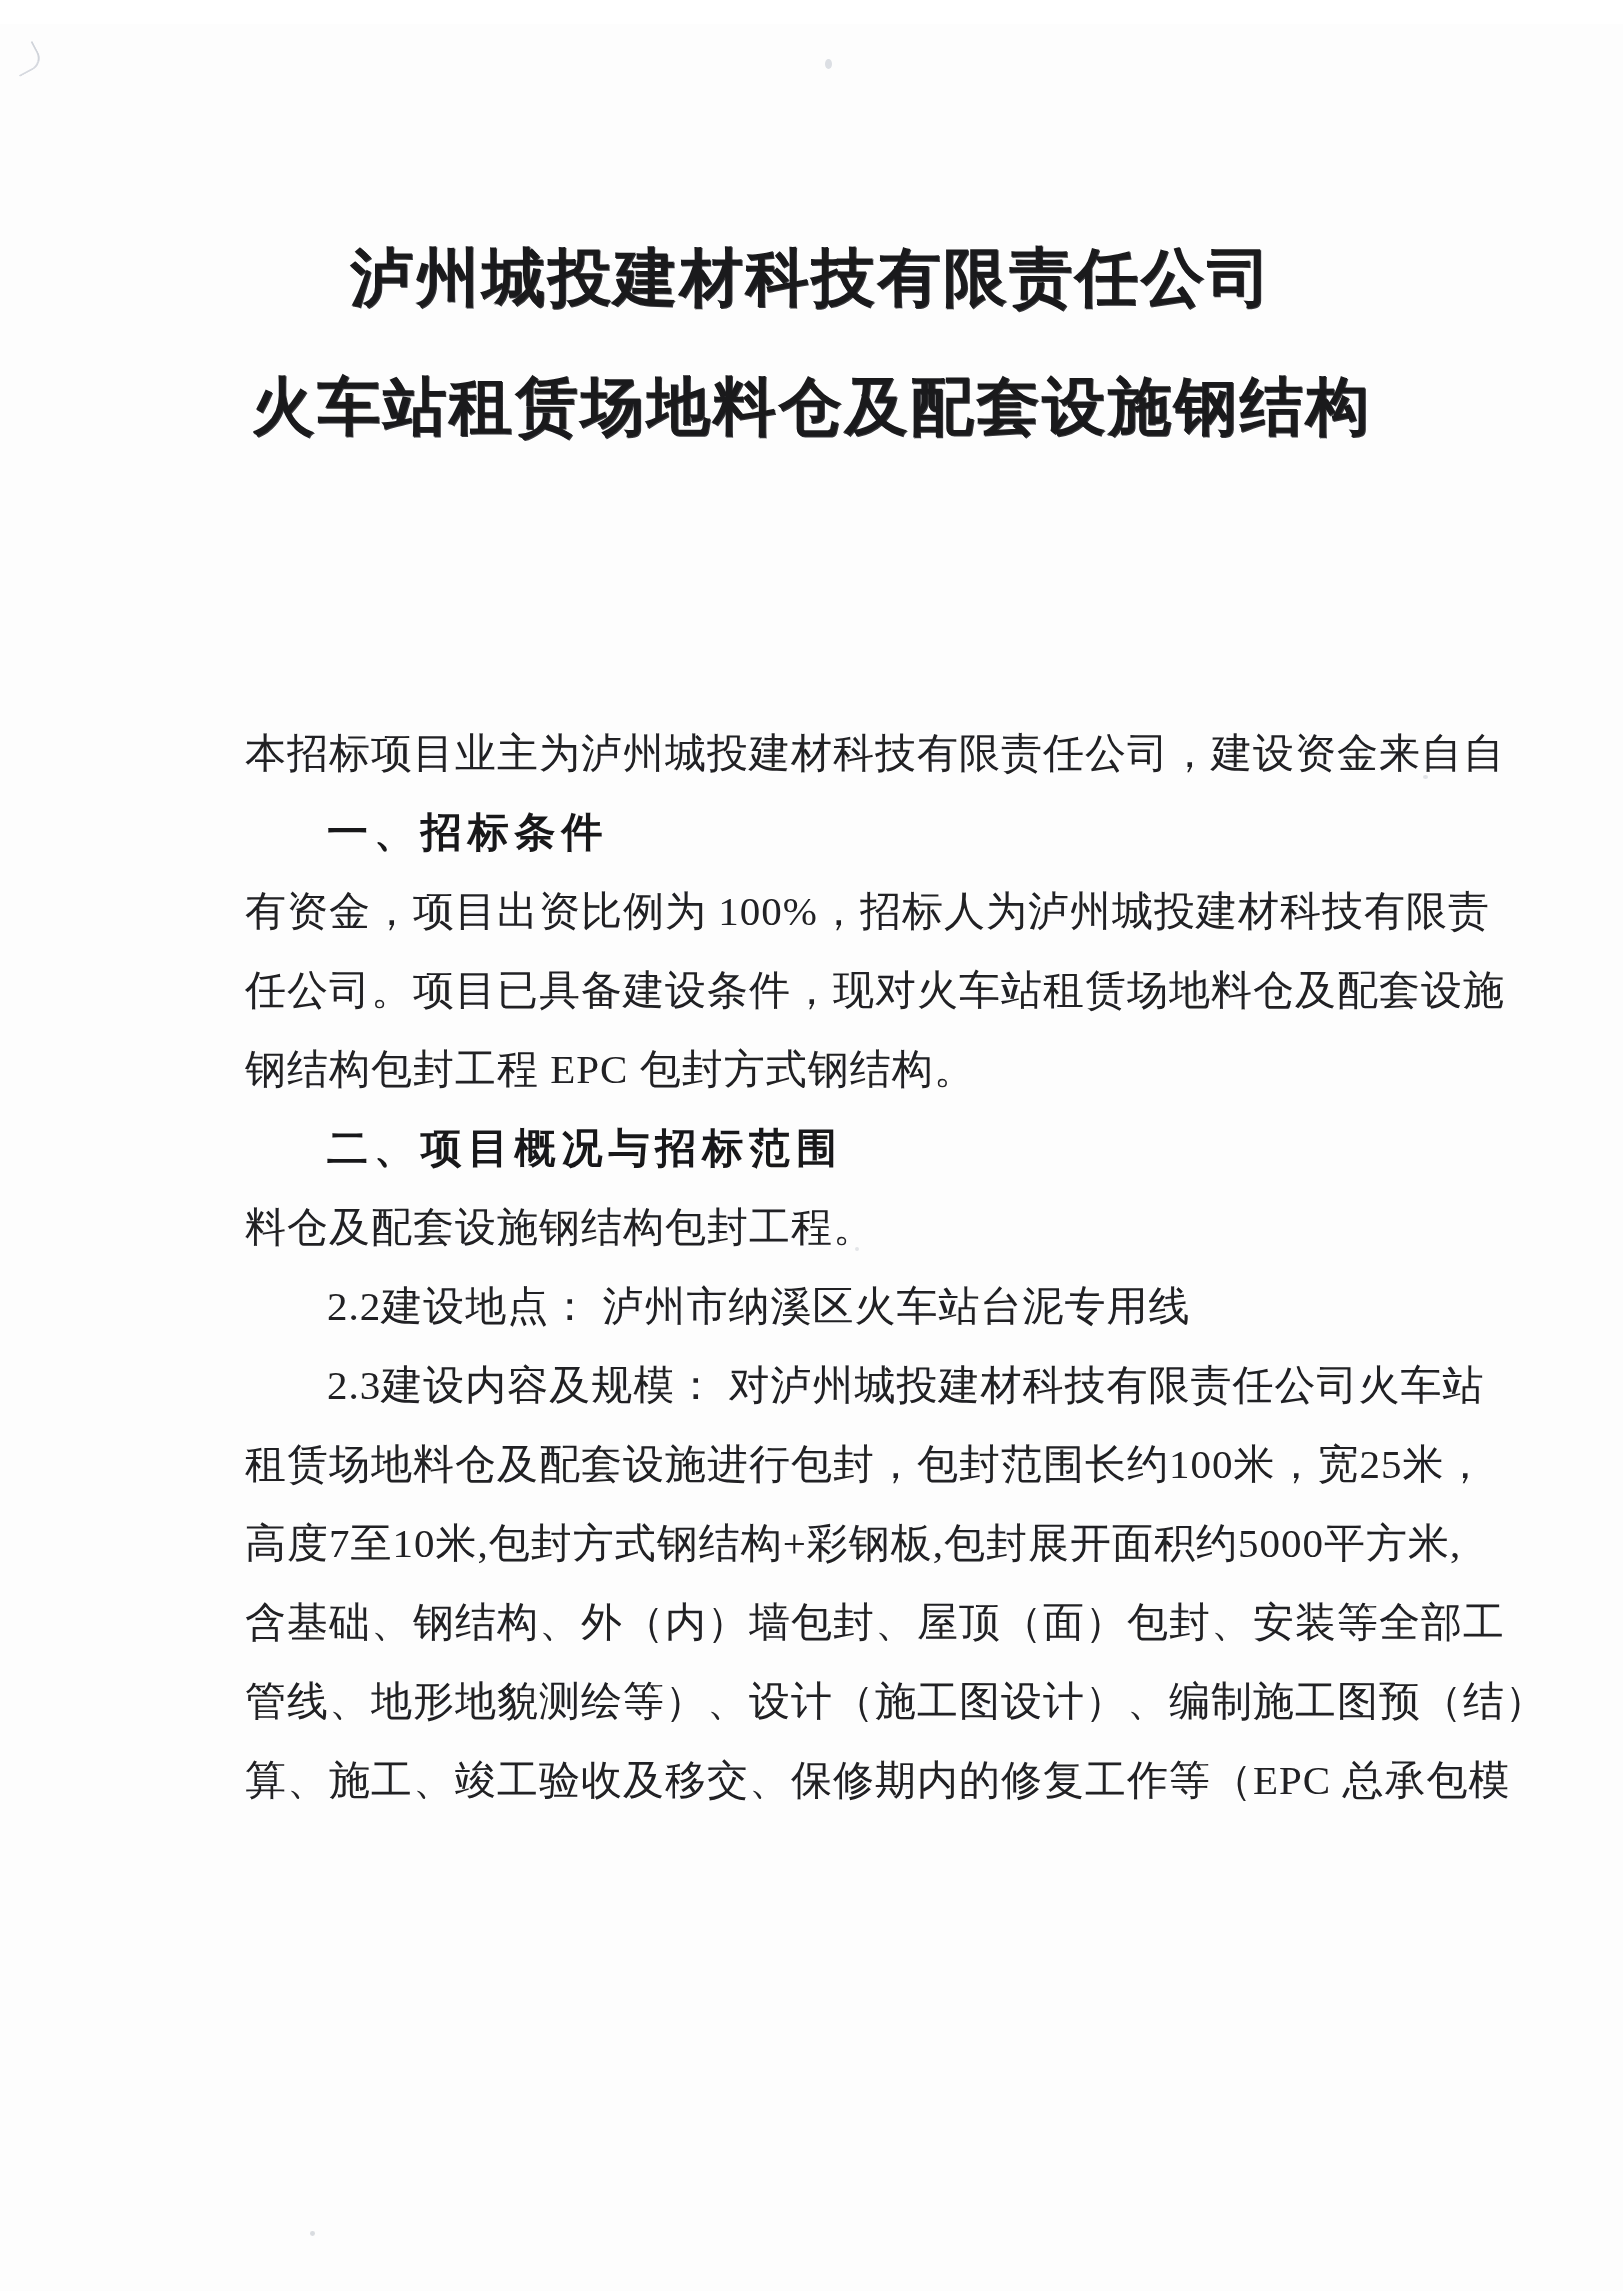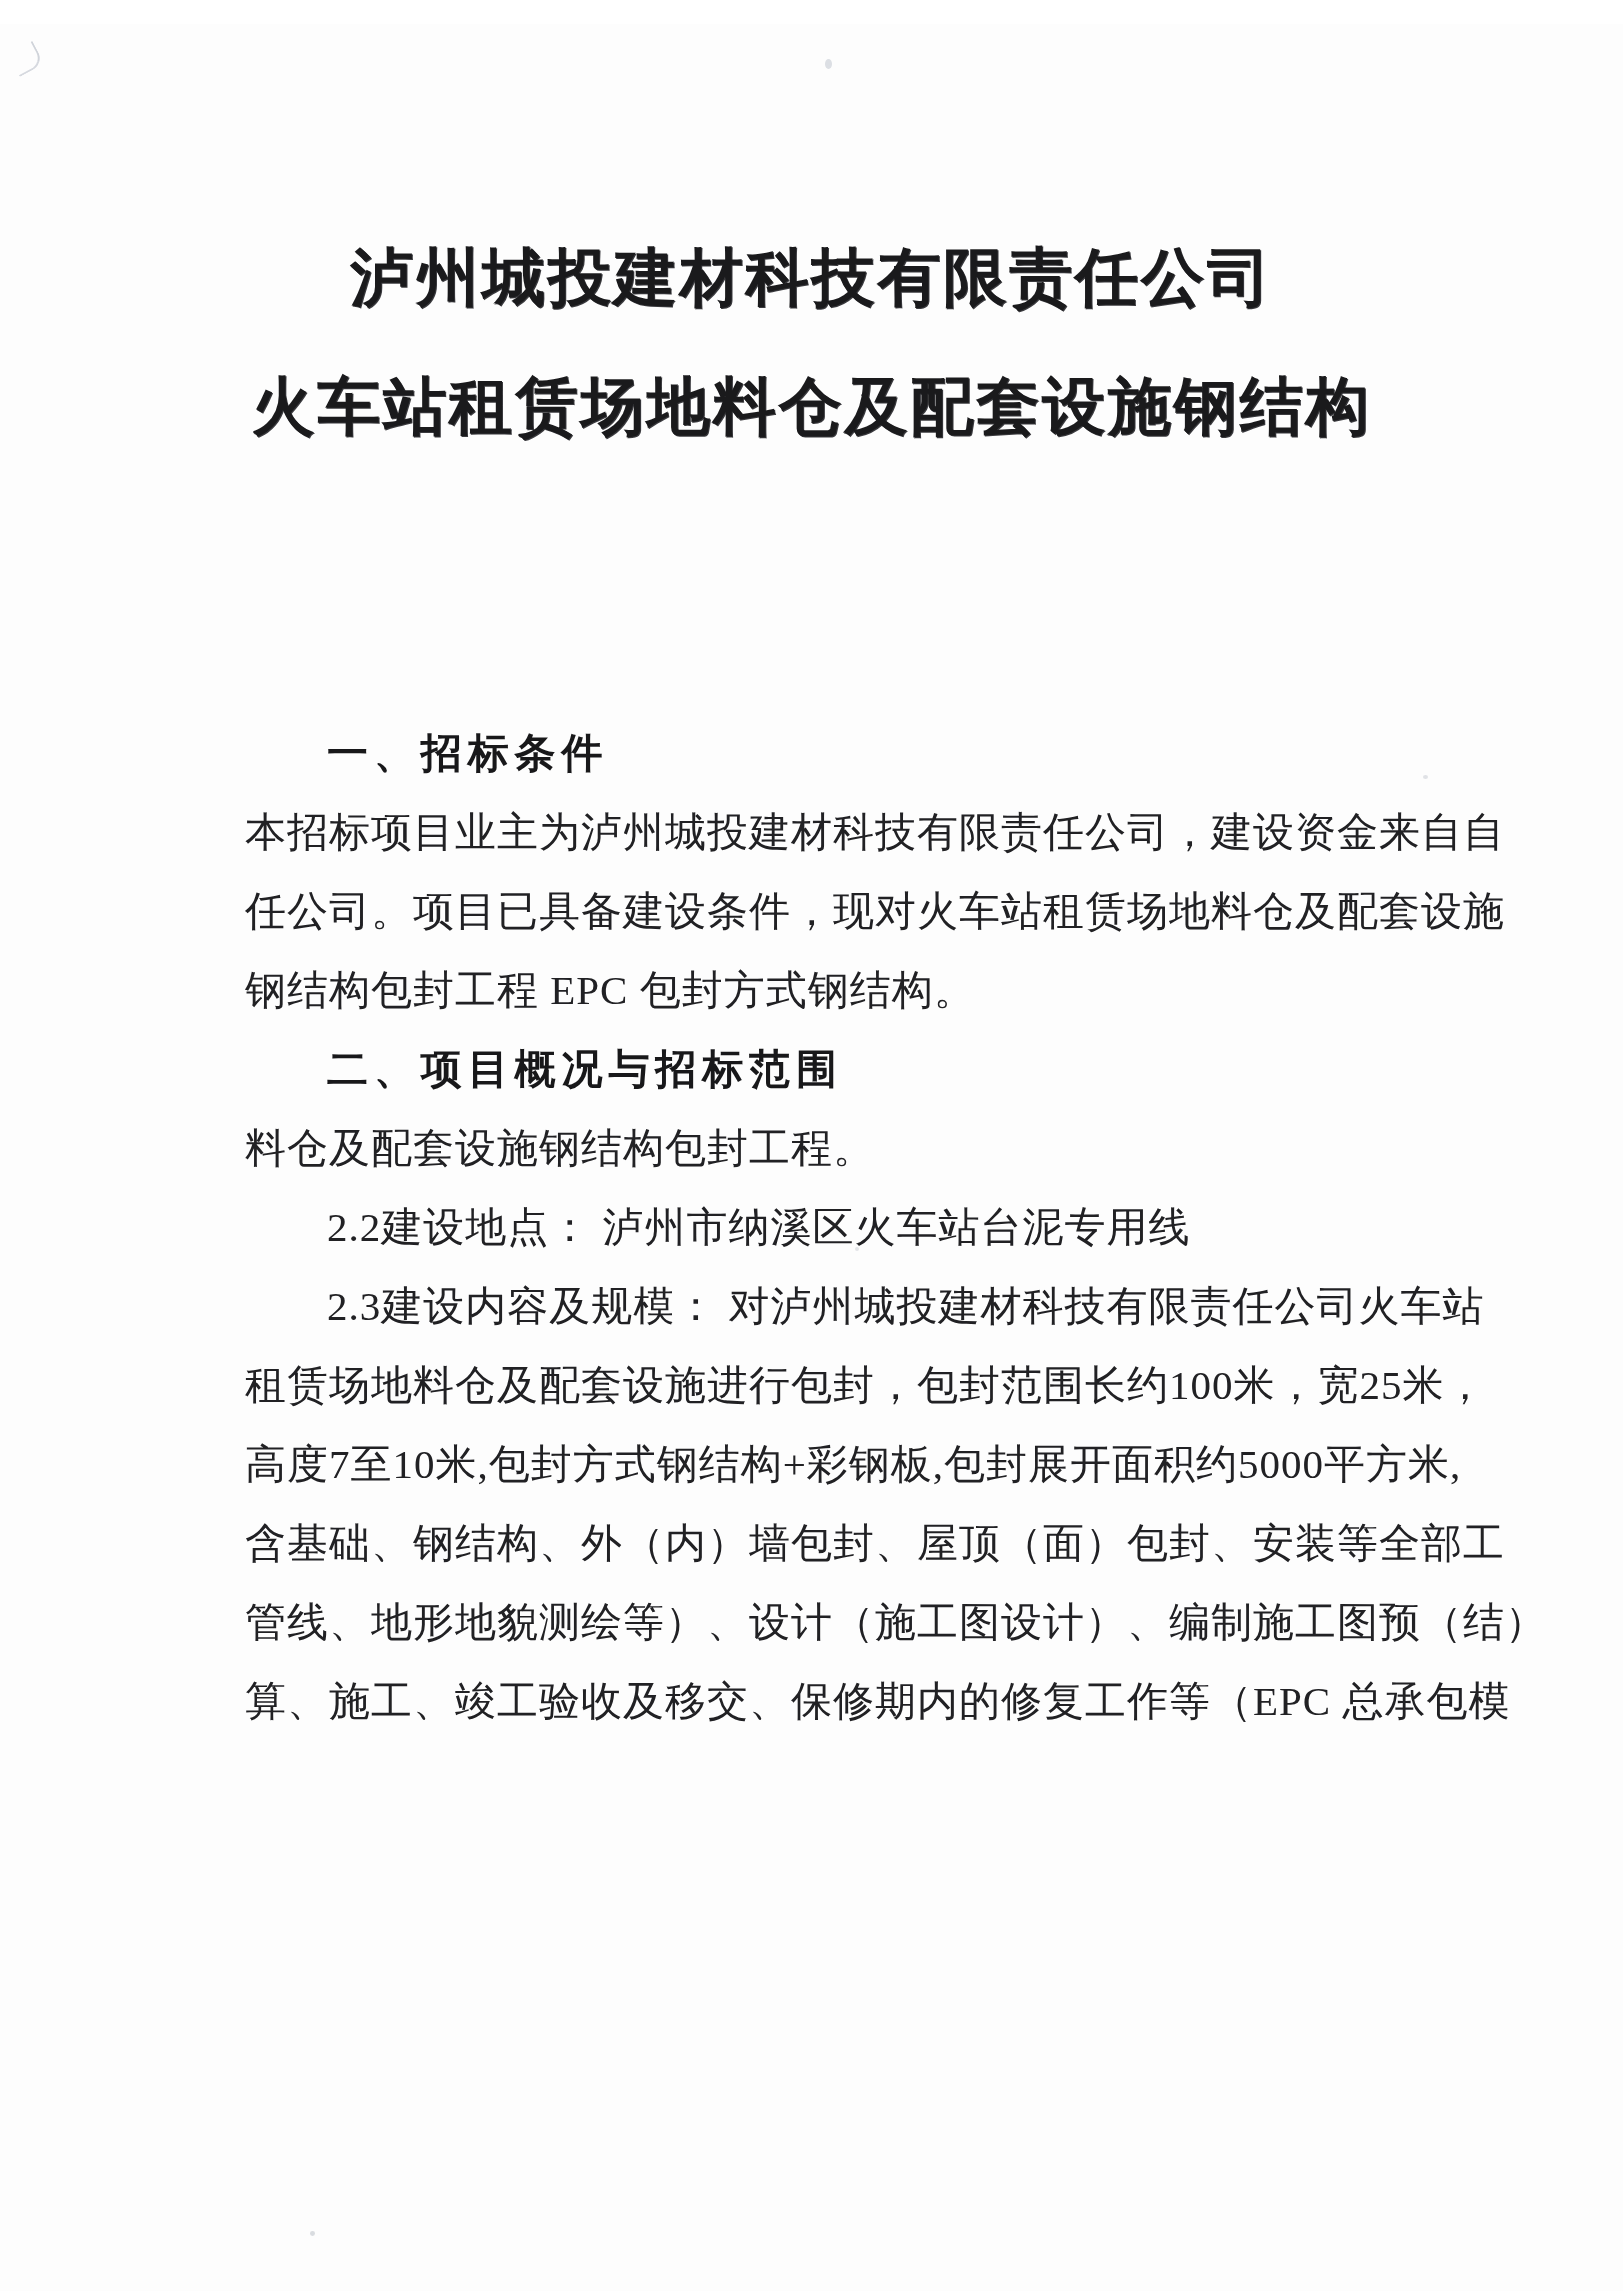--- a/index.html
+++ b/index.html
@@ -87,22 +87,23 @@
   <div class="artifact speck2"></div>
   <div class="artifact speck3"></div>
   <div class="artifact speck5"></div>
 
   <div class="title-block">
     <div class="title-line">泸州城投建材科技有限责任公司</div>
     <div class="title-line">火车站租赁场地料仓及配套设施钢结构</div>
   </div>
 
   <div class="body-block">
+    <div class="body-line">本招标项目业主为泸州城投建材科技有限责任公司，建设资金来自自</div>
     <div class="body-line heading indent">一、招标条件</div>
-    <div class="body-line">本招标项目业主为泸州城投建材科技有限责任公司，建设资金来自自</div>
+    <div class="body-line">有资金，项目出资比例为 100%，招标人为泸州城投建材科技有限责</div>
     <div class="body-line">任公司。项目已具备建设条件，现对火车站租赁场地料仓及配套设施</div>
     <div class="body-line">钢结构包封工程 EPC 包封方式钢结构。</div>
     <div class="body-line heading indent">二、项目概况与招标范围</div>
     <div class="body-line">料仓及配套设施钢结构包封工程。</div>
     <div class="body-line indent">2.2建设地点： 泸州市纳溪区火车站台泥专用线</div>
     <div class="body-line indent">2.3建设内容及规模： 对泸州城投建材科技有限责任公司火车站</div>
     <div class="body-line">租赁场地料仓及配套设施进行包封，包封范围长约100米，宽25米，</div>
     <div class="body-line">高度7至10米,包封方式钢结构+彩钢板,包封展开面积约5000平方米,</div>
     <div class="body-line">含基础、钢结构、外（内）墙包封、屋顶（面）包封、安装等全部工</div>
     <div class="body-line">管线、地形地貌测绘等）、设计（施工图设计）、编制施工图预（结）</div>

